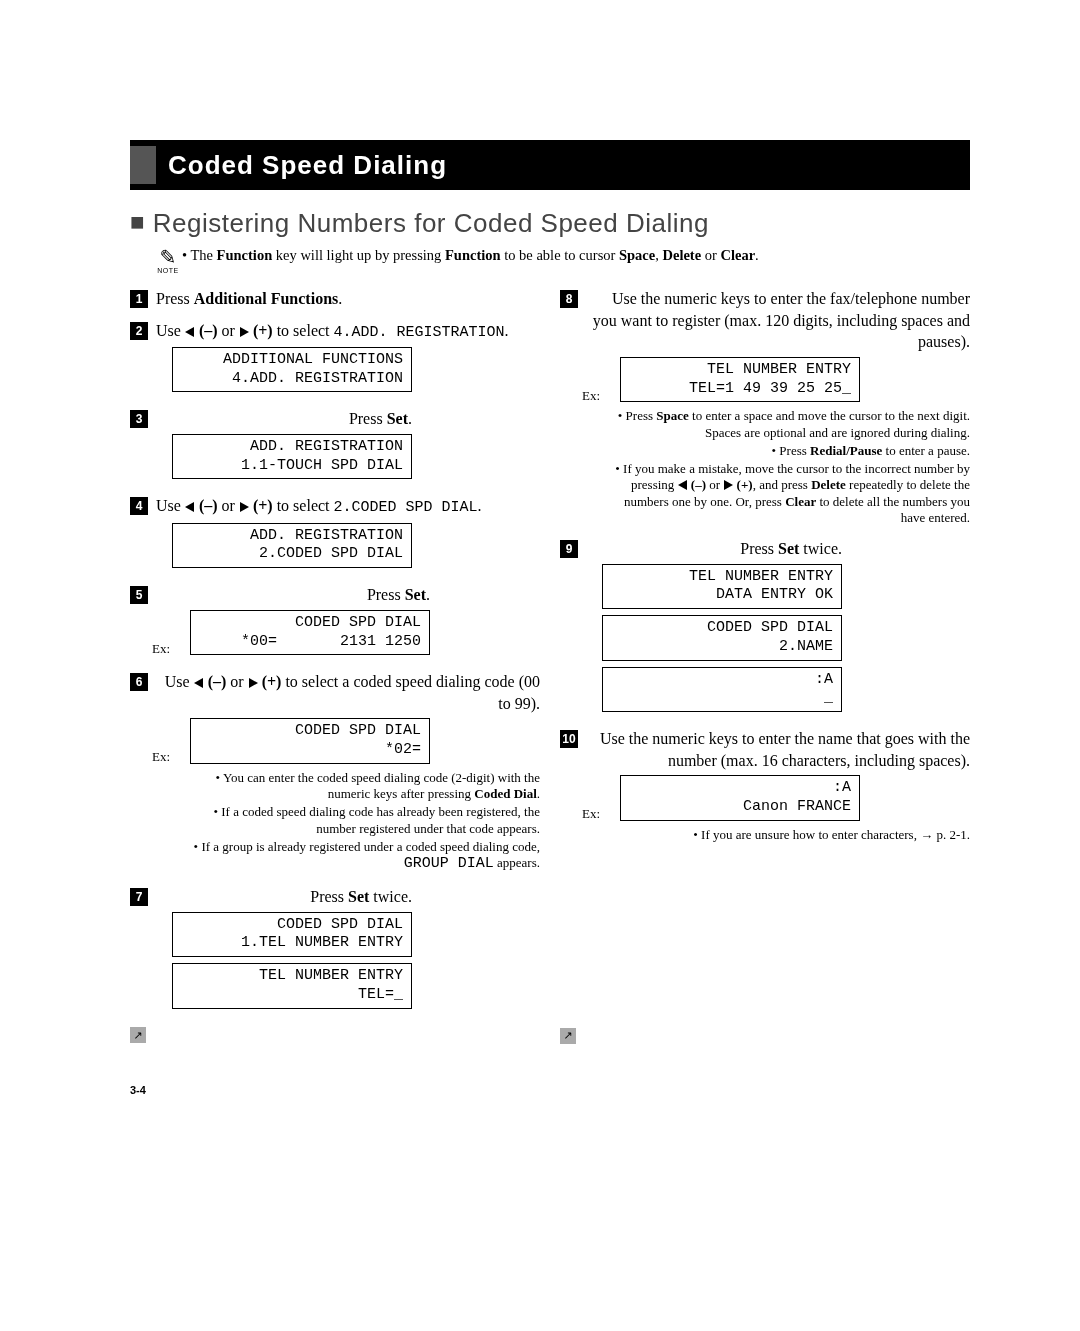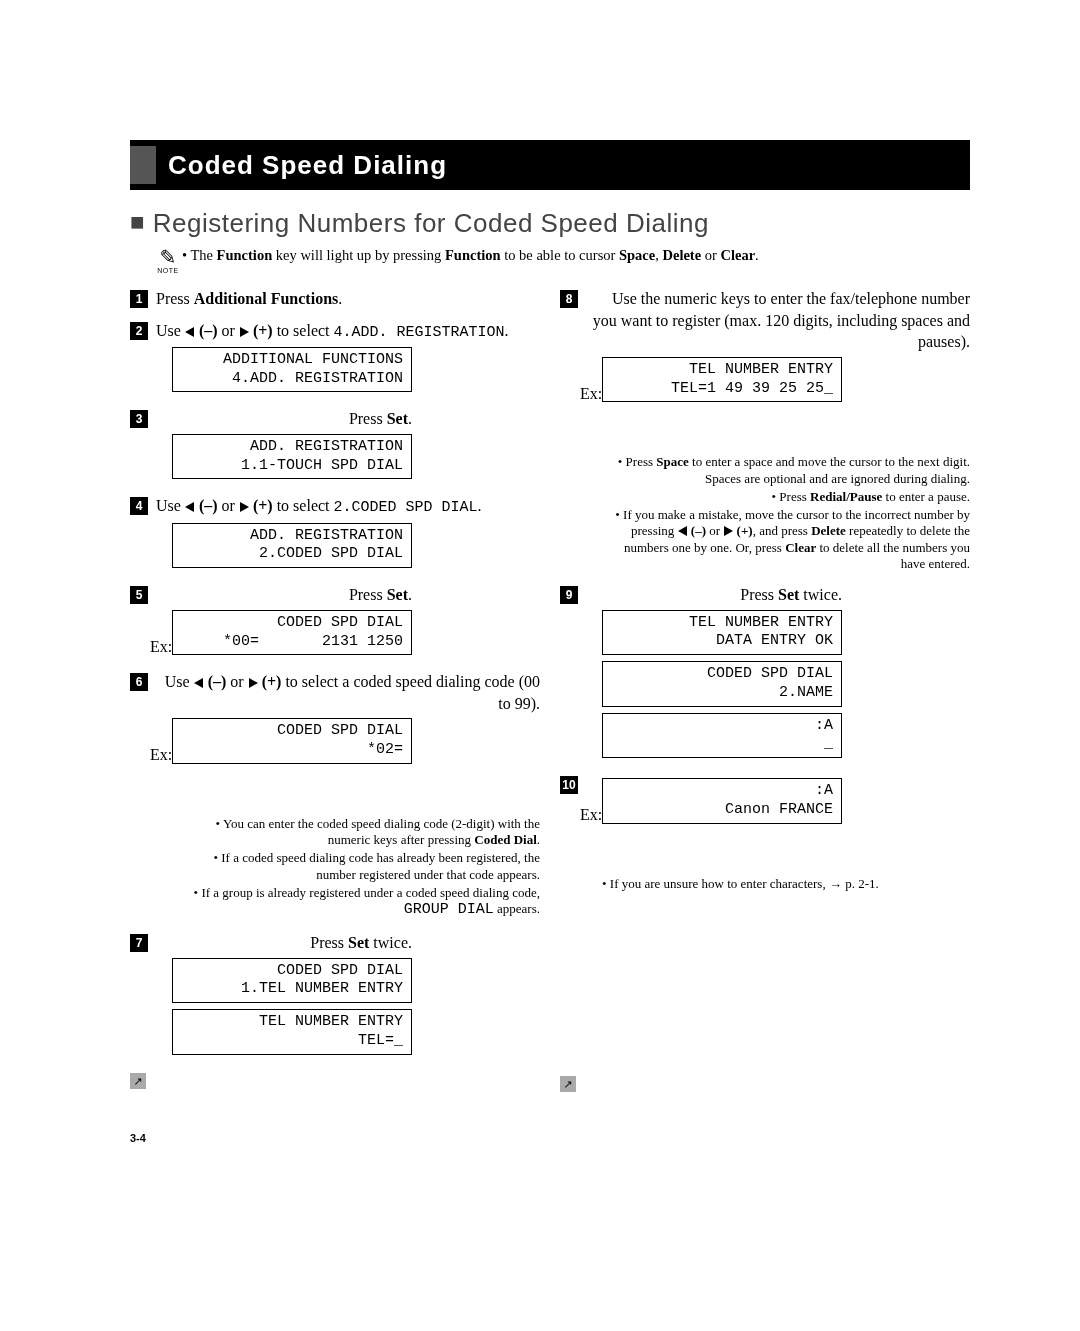--- a/index.html
+++ b/index.html
@@ -100,29 +100,28 @@
     width: 240px;
     line-height: 1.25;
     white-space: pre;
   }
   .ex-row {
     display: flex;
     align-items: flex-end;
     margin-left: -6px;
   }
   .ex-label {
-    font-size: 16px;
-    margin-right: 2px;
+    font-size: 13px;
+    margin-right: 20px;
     padding-bottom: 4px;
     width: 20px;
   }
   .sub-bullets {
     font-size: 13px;
     margin-left: 16px;
-    margin-top: 46px;
   }
   .sub-bullets li {
     list-style: none;
     text-indent: -10px;
     padding-left: 10px;
     margin-bottom: 2px;
     line-height: 1.25;
   }
   .sub-bullets li::before {
     content: "•  ";
@@ -287,20 +286,21 @@
         <div class="lcd">CODED SPD DIAL
  2.NAME</div>
         <div class="lcd">                   :A
 _</div>
       </div>
     </div>
 
     <div class="step">
       <div class="num-badge">10</div>
       <div class="step-body">
+        <span>Use the numeric keys to enter the name that goes with the number (max. 16 characters, including spaces).</span>
         <div class="ex-row">
           <div class="ex-label">Ex:</div>
           <div class="lcd" style="margin-left:0">                   :A
 Canon FRANCE</div>
         </div>
         <ul class="sub-bullets">
           <li>If you are unsure how to enter characters, → p. 2-1.</li>
         </ul>
       </div>
     </div>

